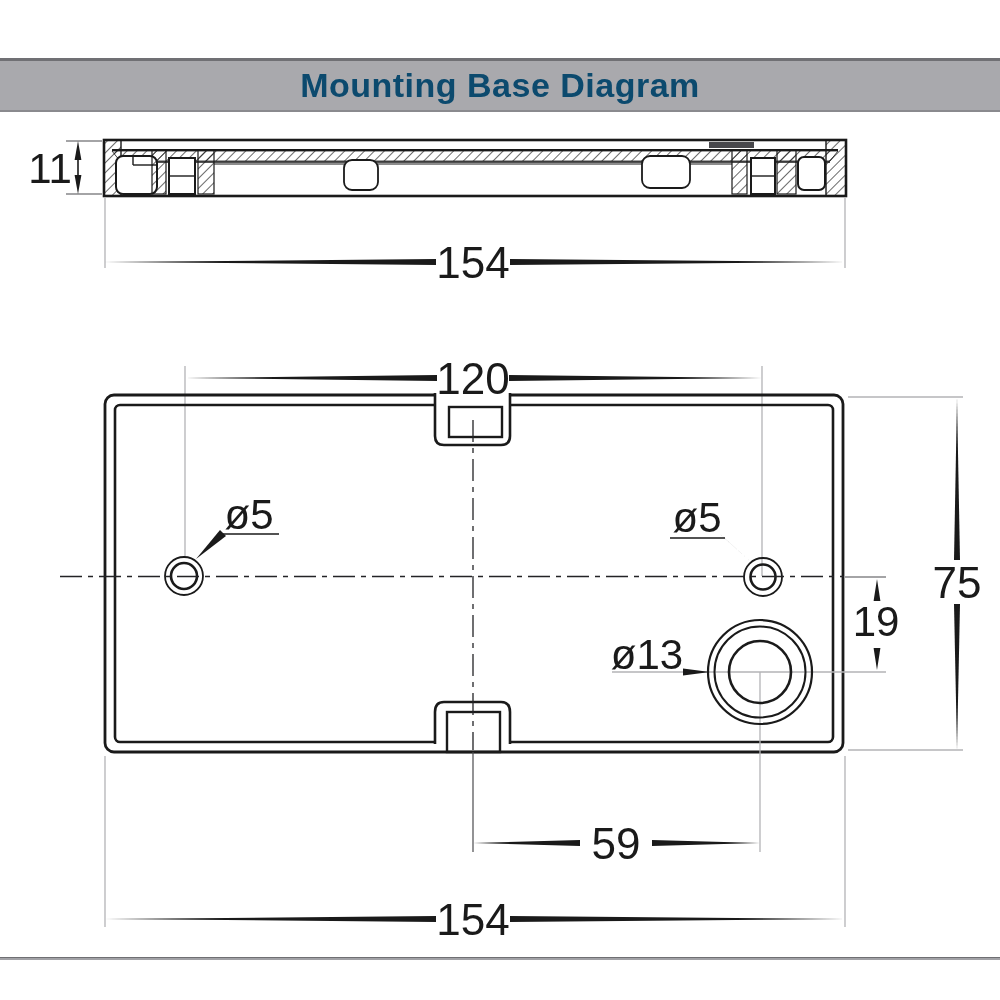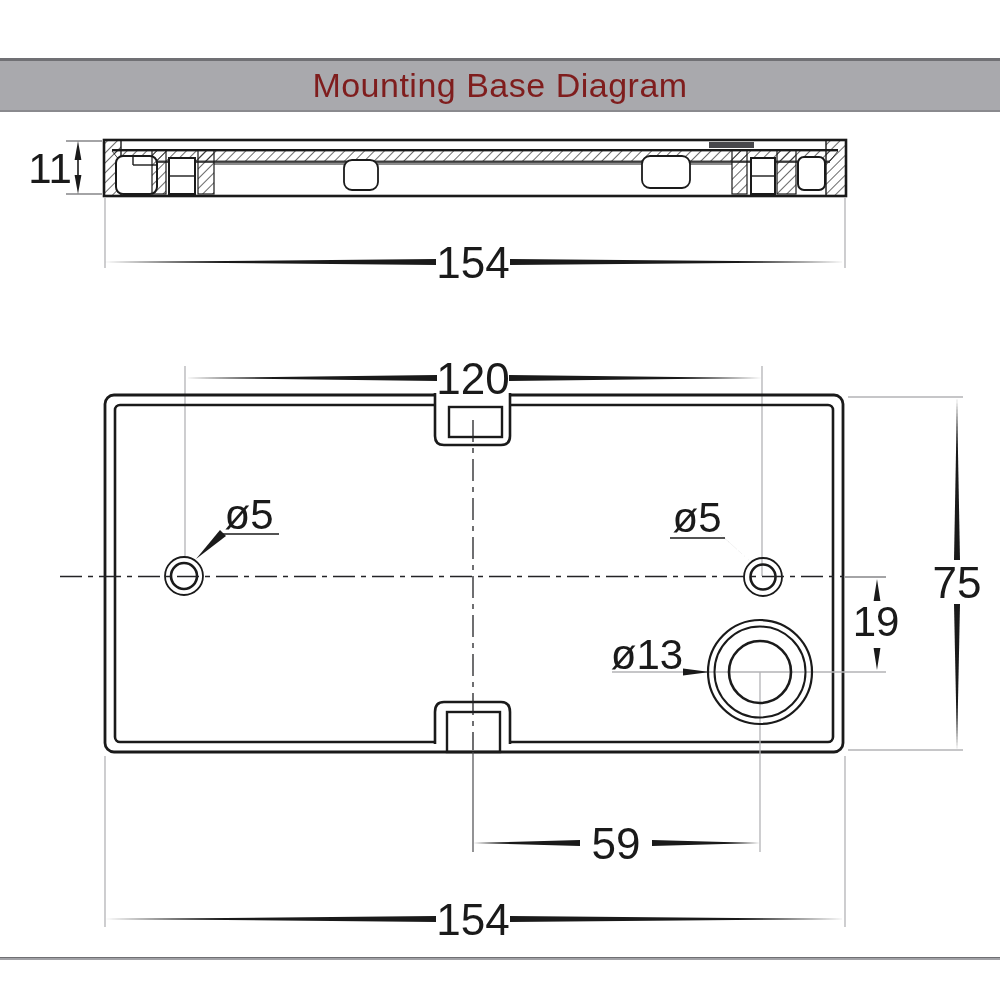--- a/index.html
+++ b/index.html
@@ -1,21 +1,21 @@
 <!DOCTYPE html>
 <html><head>
 <meta charset="utf-8">
 <style>
   html,body{margin:0;padding:0;background:#ffffff;}
   #page{position:relative;width:1000px;height:1000px;background:#ffffff;overflow:hidden;
         font-family:"Liberation Sans",sans-serif;}
   #title-bar{position:absolute;left:0;top:58px;width:100%;height:54px;
              background:#a9a9ad;border-top:3px solid #707074;border-bottom:2px solid #8a8a8e;
              box-sizing:border-box;display:flex;align-items:center;justify-content:center;}
-  #title-bar .title-text{color:#7f1d1d;font-size:34px;font-weight:normal;letter-spacing:.5px;}
+  #title-bar .title-text{color:#0c4a6e;font-size:34px;font-weight:bold;letter-spacing:.5px;}
   #bottom-divider{position:absolute;left:0;top:957px;width:100%;height:3px;
                   background:#a2a2a6;border-top:1px solid #6f6f73;box-sizing:border-box;}
   svg{position:absolute;left:0;top:0;}
   text{font-family:"Liberation Sans",sans-serif;fill:#1a1a1a;}
   .dim-num{font-size:44px;}
   .dim-num-sm{font-size:42px;}
   .hole-lbl{font-size:42px;}
   .ln{stroke:#1a1a1a;fill:none;}
   .ext{stroke:#b3b3b6;stroke-width:1.3;fill:none;}
   .ext-dk{stroke:#4a4a4e;stroke-width:1.2;fill:none;}

